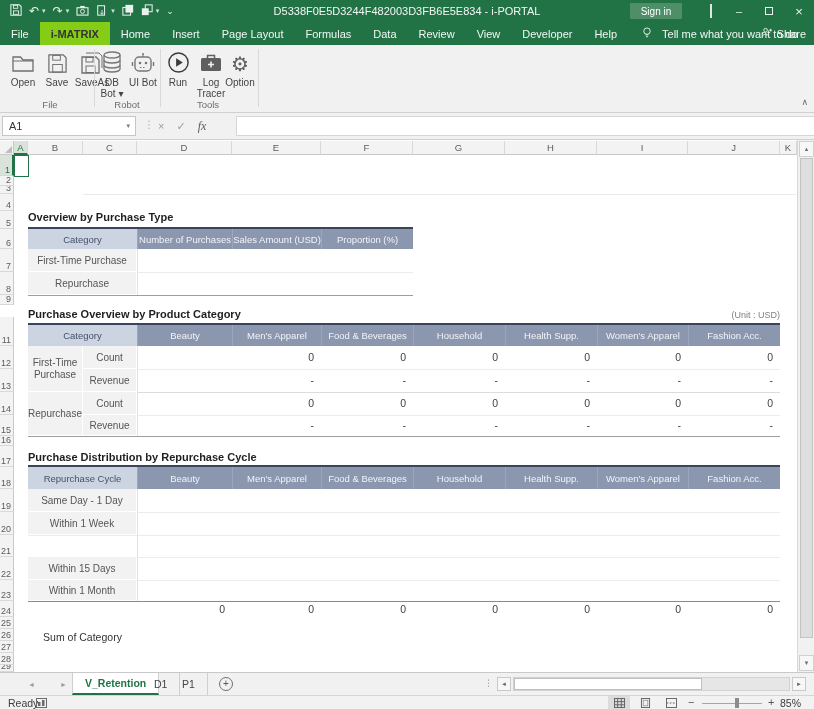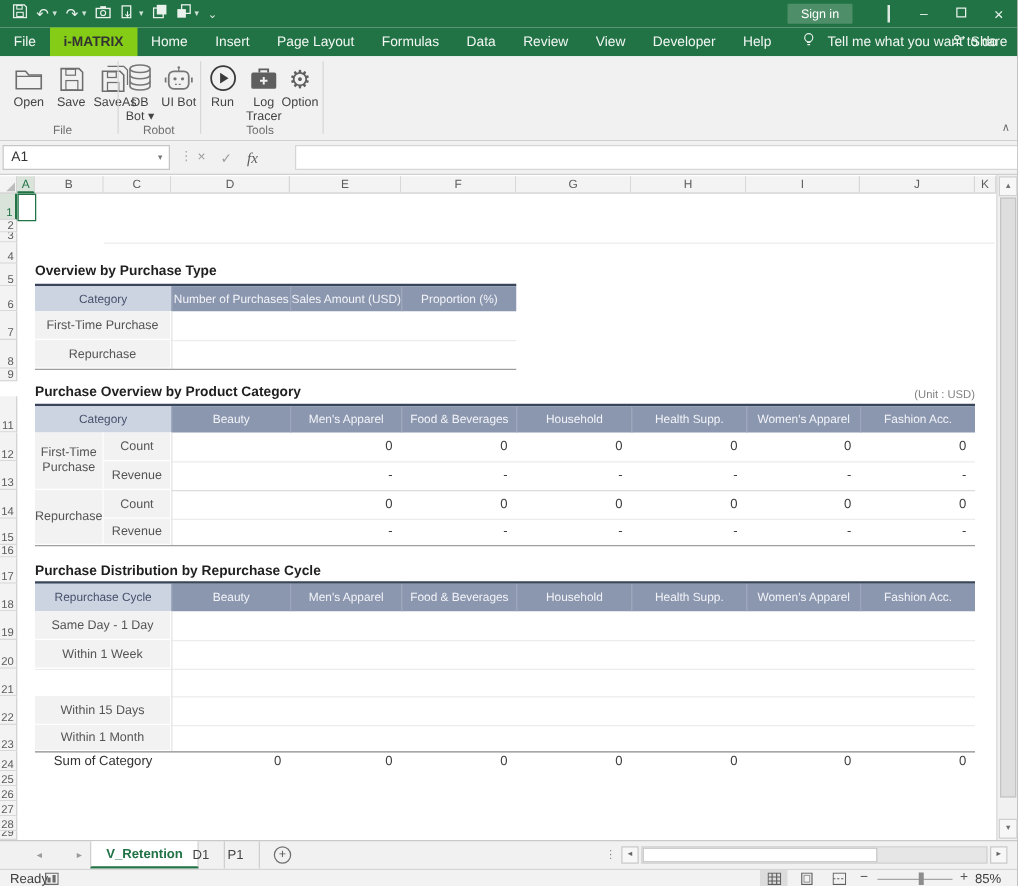--- a/index.html
+++ b/index.html
@@ -1,19 +1,19 @@
 <!DOCTYPE html>
 <html><head>
 <meta charset="utf-8">
 <style>
   * { margin:0; padding:0; box-sizing:border-box; }
   html,body { background:#888; }
   body { font-family:"Liberation Sans", sans-serif; }
   .app { position:relative; width:814px; height:709px; background:#fff; overflow:hidden; }
-  .abs { position:absolute; }
+  .abs { position:absolute;margin-top:28px; }
 
   
   .titlebar { position:absolute; left:0; top:0; width:814px; height:22px; background:#217346; display:flex; align-items:center; }
   .qat { display:flex; align-items:center; gap:7px; padding-left:10px; color:#E9F2EC; }
   .qat .g { font-size:12px; line-height:12px; cursor:default; }
   .qat .caret { font-size:7px; margin-left:-4px; color:#CFE3D6; }
   .win-title { position:absolute; left:50%; transform:translateX(-50%); color:#F2F7F3; font-size:11px; white-space:nowrap; }
   .signin { position:absolute; left:630px; top:3px; width:52px; height:16px; background:#4E8F69; color:#fff; font-size:10px; display:flex; align-items:center; justify-content:center; border-radius:1px; }
   .winctl { position:absolute; top:0; height:22px; display:flex; align-items:center; color:#E9F2EC; }
   .winctl span { width:30px; text-align:center; font-size:11px; }
@@ -139,20 +139,21 @@
             <rect x="4" y="1" width="9" height="9" fill="#E9F2EC"></rect>
             <rect x="1" y="4" width="9" height="9" fill="none" stroke="#E9F2EC" stroke-width="1.2"></rect>
           </svg></span>
       <span><svg width="12" height="12" viewBox="0 0 14 14">
             <rect x="5" y="1" width="8" height="8" fill="none" stroke="#E9F2EC" stroke-width="1.2"></rect>
             <rect x="1" y="5" width="8" height="8" fill="#E9F2EC"></rect>
           </svg></span>
         <span class="caret">▾</span>
       <span class="g" style="font-size:9px">⌄</span>
     </div>
+    <div class="win-title">D5338F0E5D3244F482003D3FB6E5E834  -  i-PORTAL</div>
     <div class="signin">Sign in</div>
     <div class="winctl" style="right:88px">
         <span><span class="ribbonopt-box"></span></span>
       </div>
     <div class="winctl" style="right:60px">
         <span>–</span>
       </div>
     <div class="winctl" style="right:30px">
         <span><span style="display:inline-block;width:8px;height:8px;border:1px solid #E9F2EC"></span></span>
       </div>

